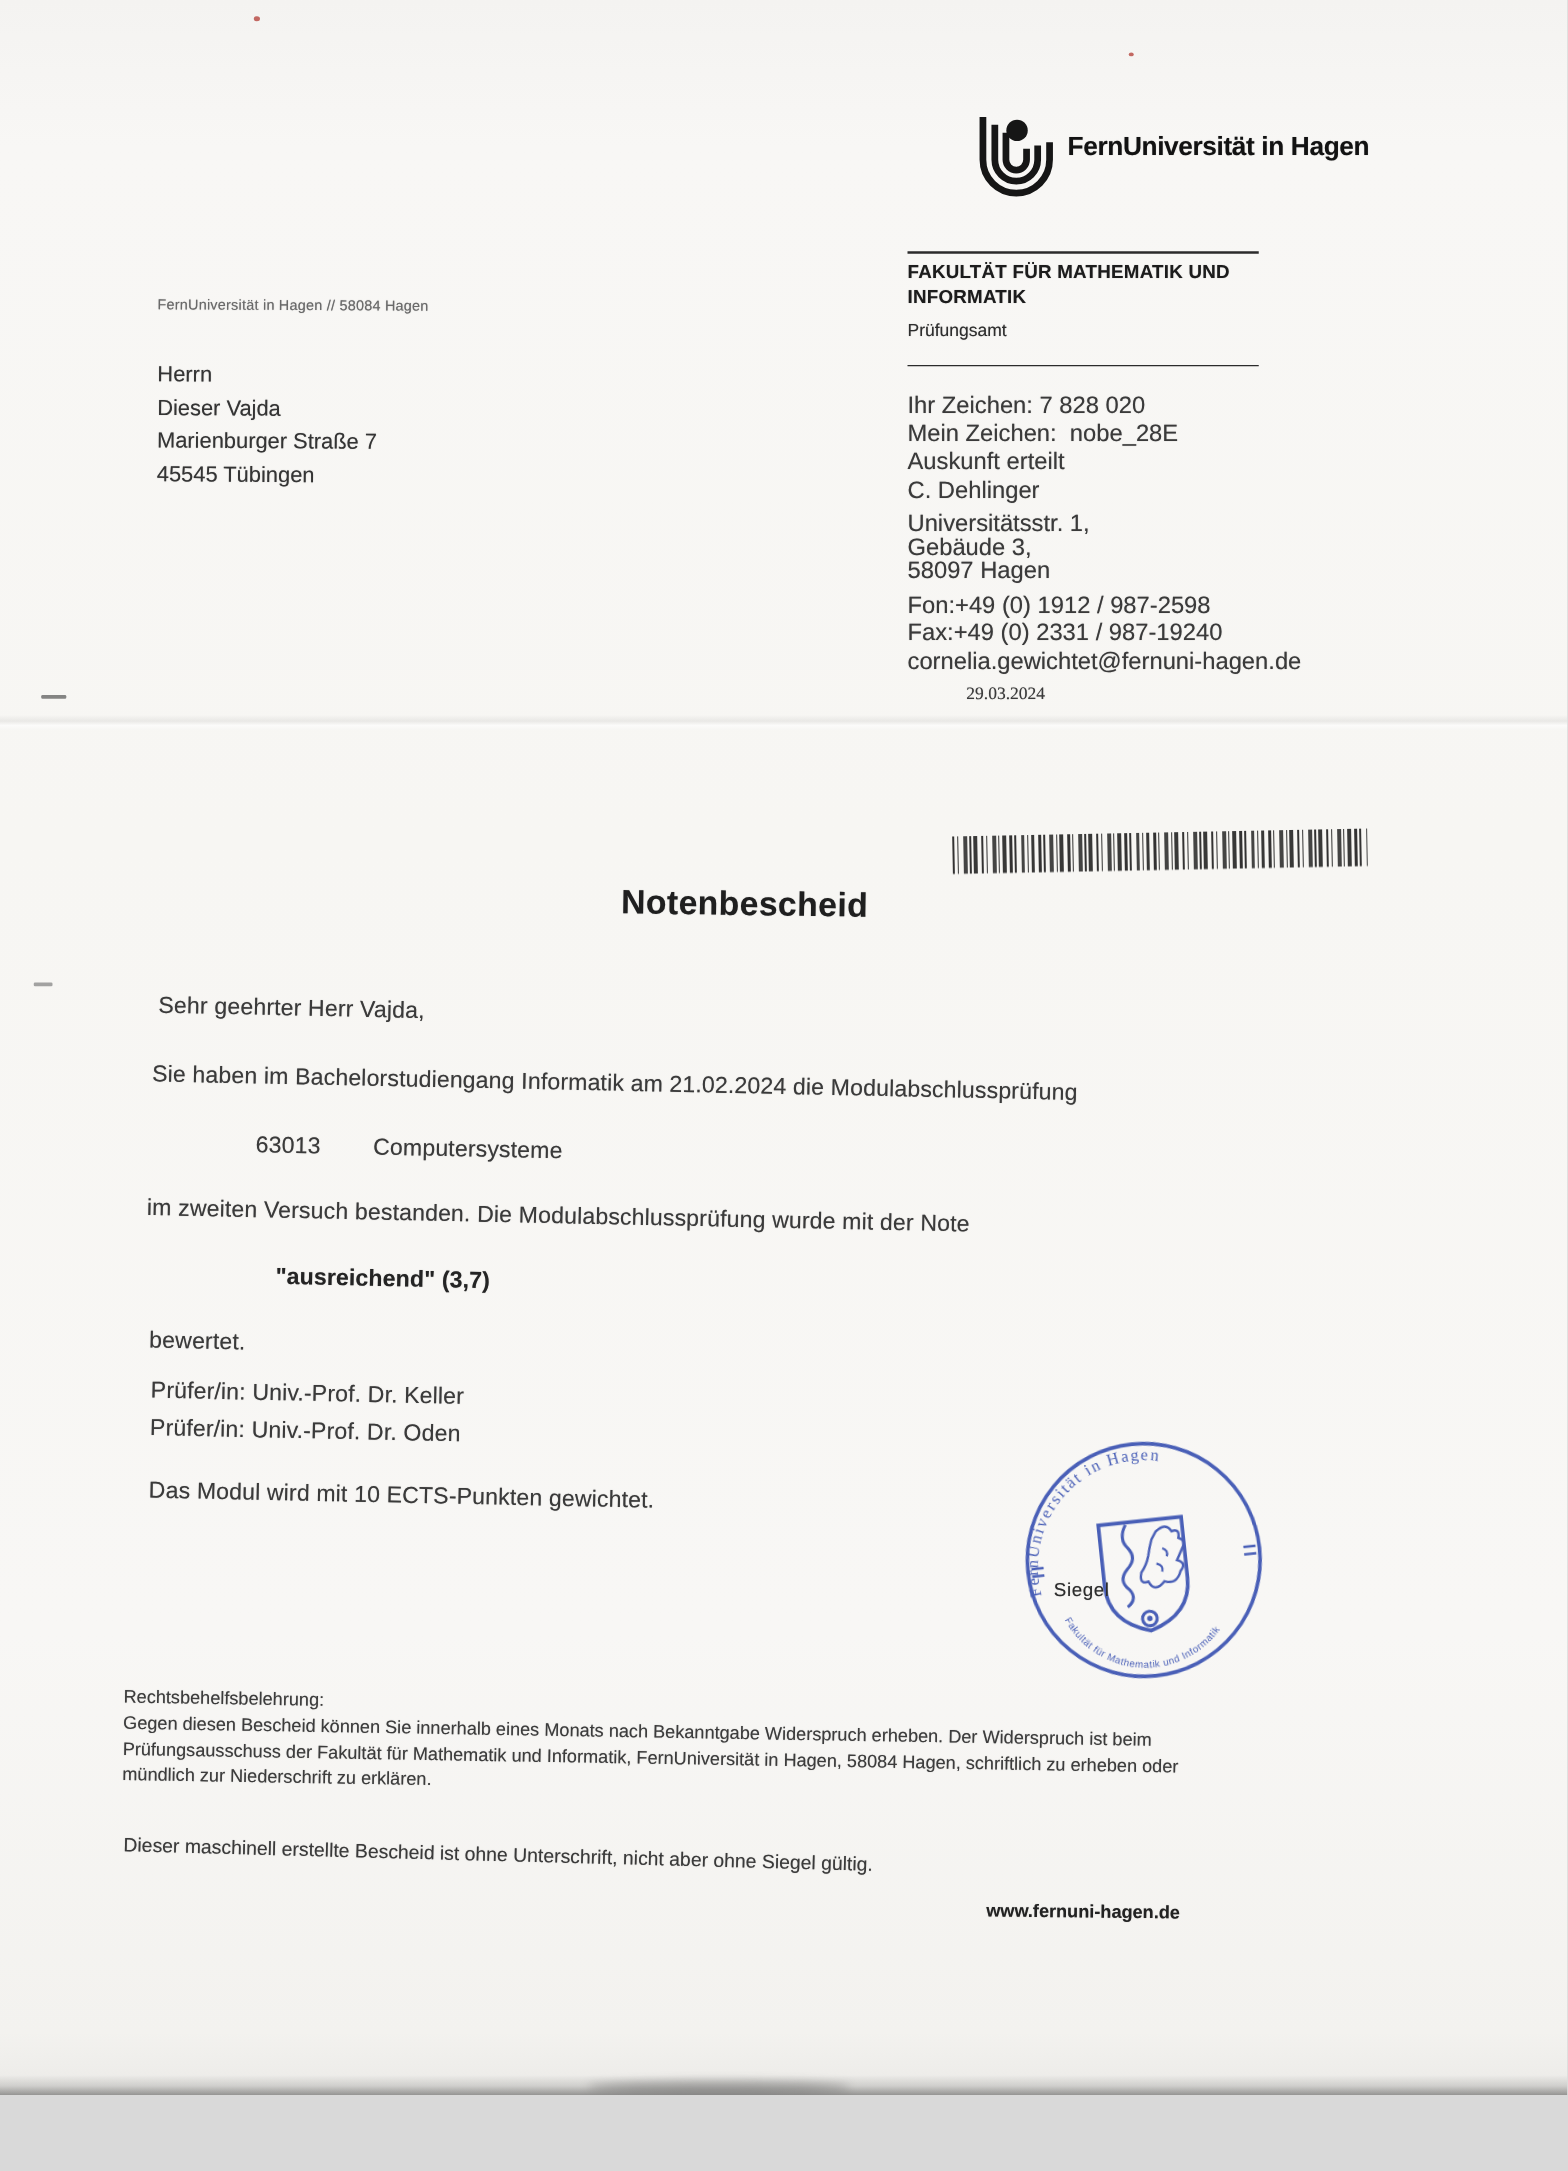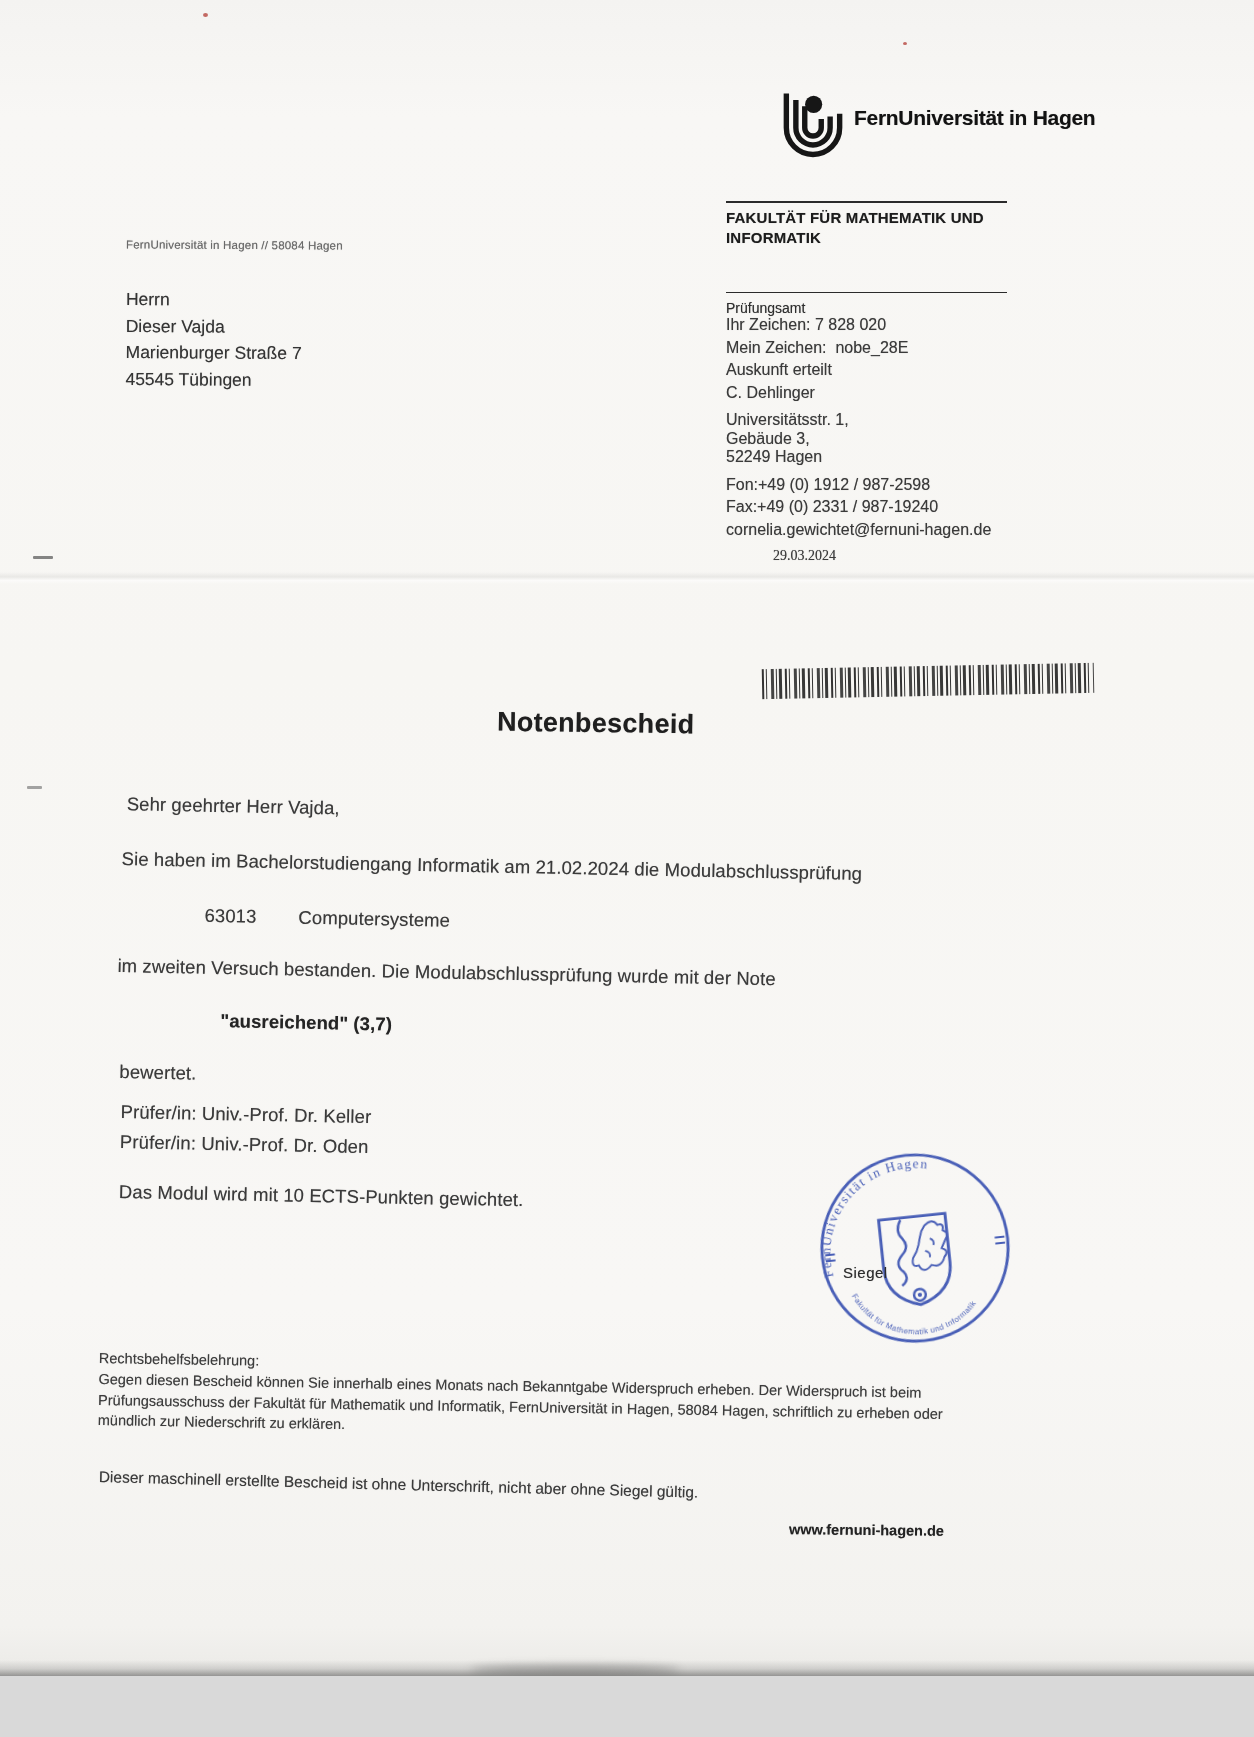--- a/index.html
+++ b/index.html
@@ -10,26 +10,26 @@
   }
   .soft { text-shadow:0 0 0.7px rgba(70,70,70,.55); }
   .abs { position:absolute; }
   
   .logo { left:780px; top:84px; width:66px; height:80px; color:#161616; }
   .brand { left:854px; top:106px; font-size:21px; font-weight:bold; letter-spacing:-0.3px; color:#121212; white-space:nowrap; }
   .rule { border-top:2px solid #2b2b2b; width:281px; left:726px; height:0; }
   .rule1 { top:201px; }
   .rule2 { top:292px; border-top-width:1.5px; }
   .faculty { left:726px; top:208px; width:280px; font-size:15px; font-weight:bold; line-height:1.32; color:#1c1c1c; letter-spacing:.2px; }
-  .department { left:726px; top:256px; font-size:14px; color:#2e2e2e;margin-top:44px; }
+  .department { left:726px; top:256px; font-size:14px; color:#2e2e2e; }
   
   .sender-line { left:126px; top:239px; font-size:11.5px; color:#6a6a6a; letter-spacing:.2px; transform:rotate(.3deg); }
   .recipient { left:126px; top:286px; font-size:17.5px; line-height:26.5px; color:#343434; transform:rotate(.35deg); transform-origin:0 0; }
   
-  .refcol { left:726px; top:314px; font-size:16px; color:#3a3a3a; line-height:22.5px; }
+  .refcol { left:726px; top:314px; font-size:19px; color:#3a3a3a; line-height:22.5px; }
   .refcol .tight { line-height:18.5px; }
   .refcol .gap { margin-top:7px; }
   .date { left:773px; top:548px; font-size:14px; color:#3a3a3a;font-family:Liberation Serif, serif; }
   
   .fold1 { left:0; right:0; top:572px; height:12px;
     background:linear-gradient(180deg,rgba(120,120,120,0) 0%,rgba(110,110,110,.10) 40%,rgba(255,255,255,.55) 70%,rgba(120,120,120,0) 100%); }
   .dash { background:#5d5d5d; height:3px; border-radius:1px; }
   .dash1 { left:33px; top:556px; width:20px; opacity:.75; }
   .dash2 { left:27px; top:786px; width:15px; opacity:.55; }
   .speck { width:5px; height:4px; border-radius:50%; background:#b23a31; opacity:.75; }
@@ -105,21 +105,21 @@
     <div>45545 Tübingen</div>
   </div>
 
   <div class="abs refcol soft">
     <div>Ihr Zeichen: 7 828 020</div>
     <div>Mein Zeichen:&nbsp; nobe_28E</div>
     <div>Auskunft erteilt</div>
     <div>C. Dehlinger</div>
     <div class="tight gap">Universitätsstr. 1,</div>
     <div class="tight">Gebäude 3,</div>
-    <div class="tight">52249 Hagen</div>
+    <div class="tight">58097 Hagen</div>
     <div class="gap">Fon:+49 (0) 1912 / 987-2598</div>
     <div>Fax:+49 (0) 2331 / 987-19240</div>
     <div>cornelia.gewichtet@fernuni-hagen.de</div>
   </div>
   <div class="abs date soft">29.03.2024</div>
 
   <div class="abs barcode"></div>
   <div class="abs title soft">Notenbescheid</div>
 
   <div class="abs letter-body">

